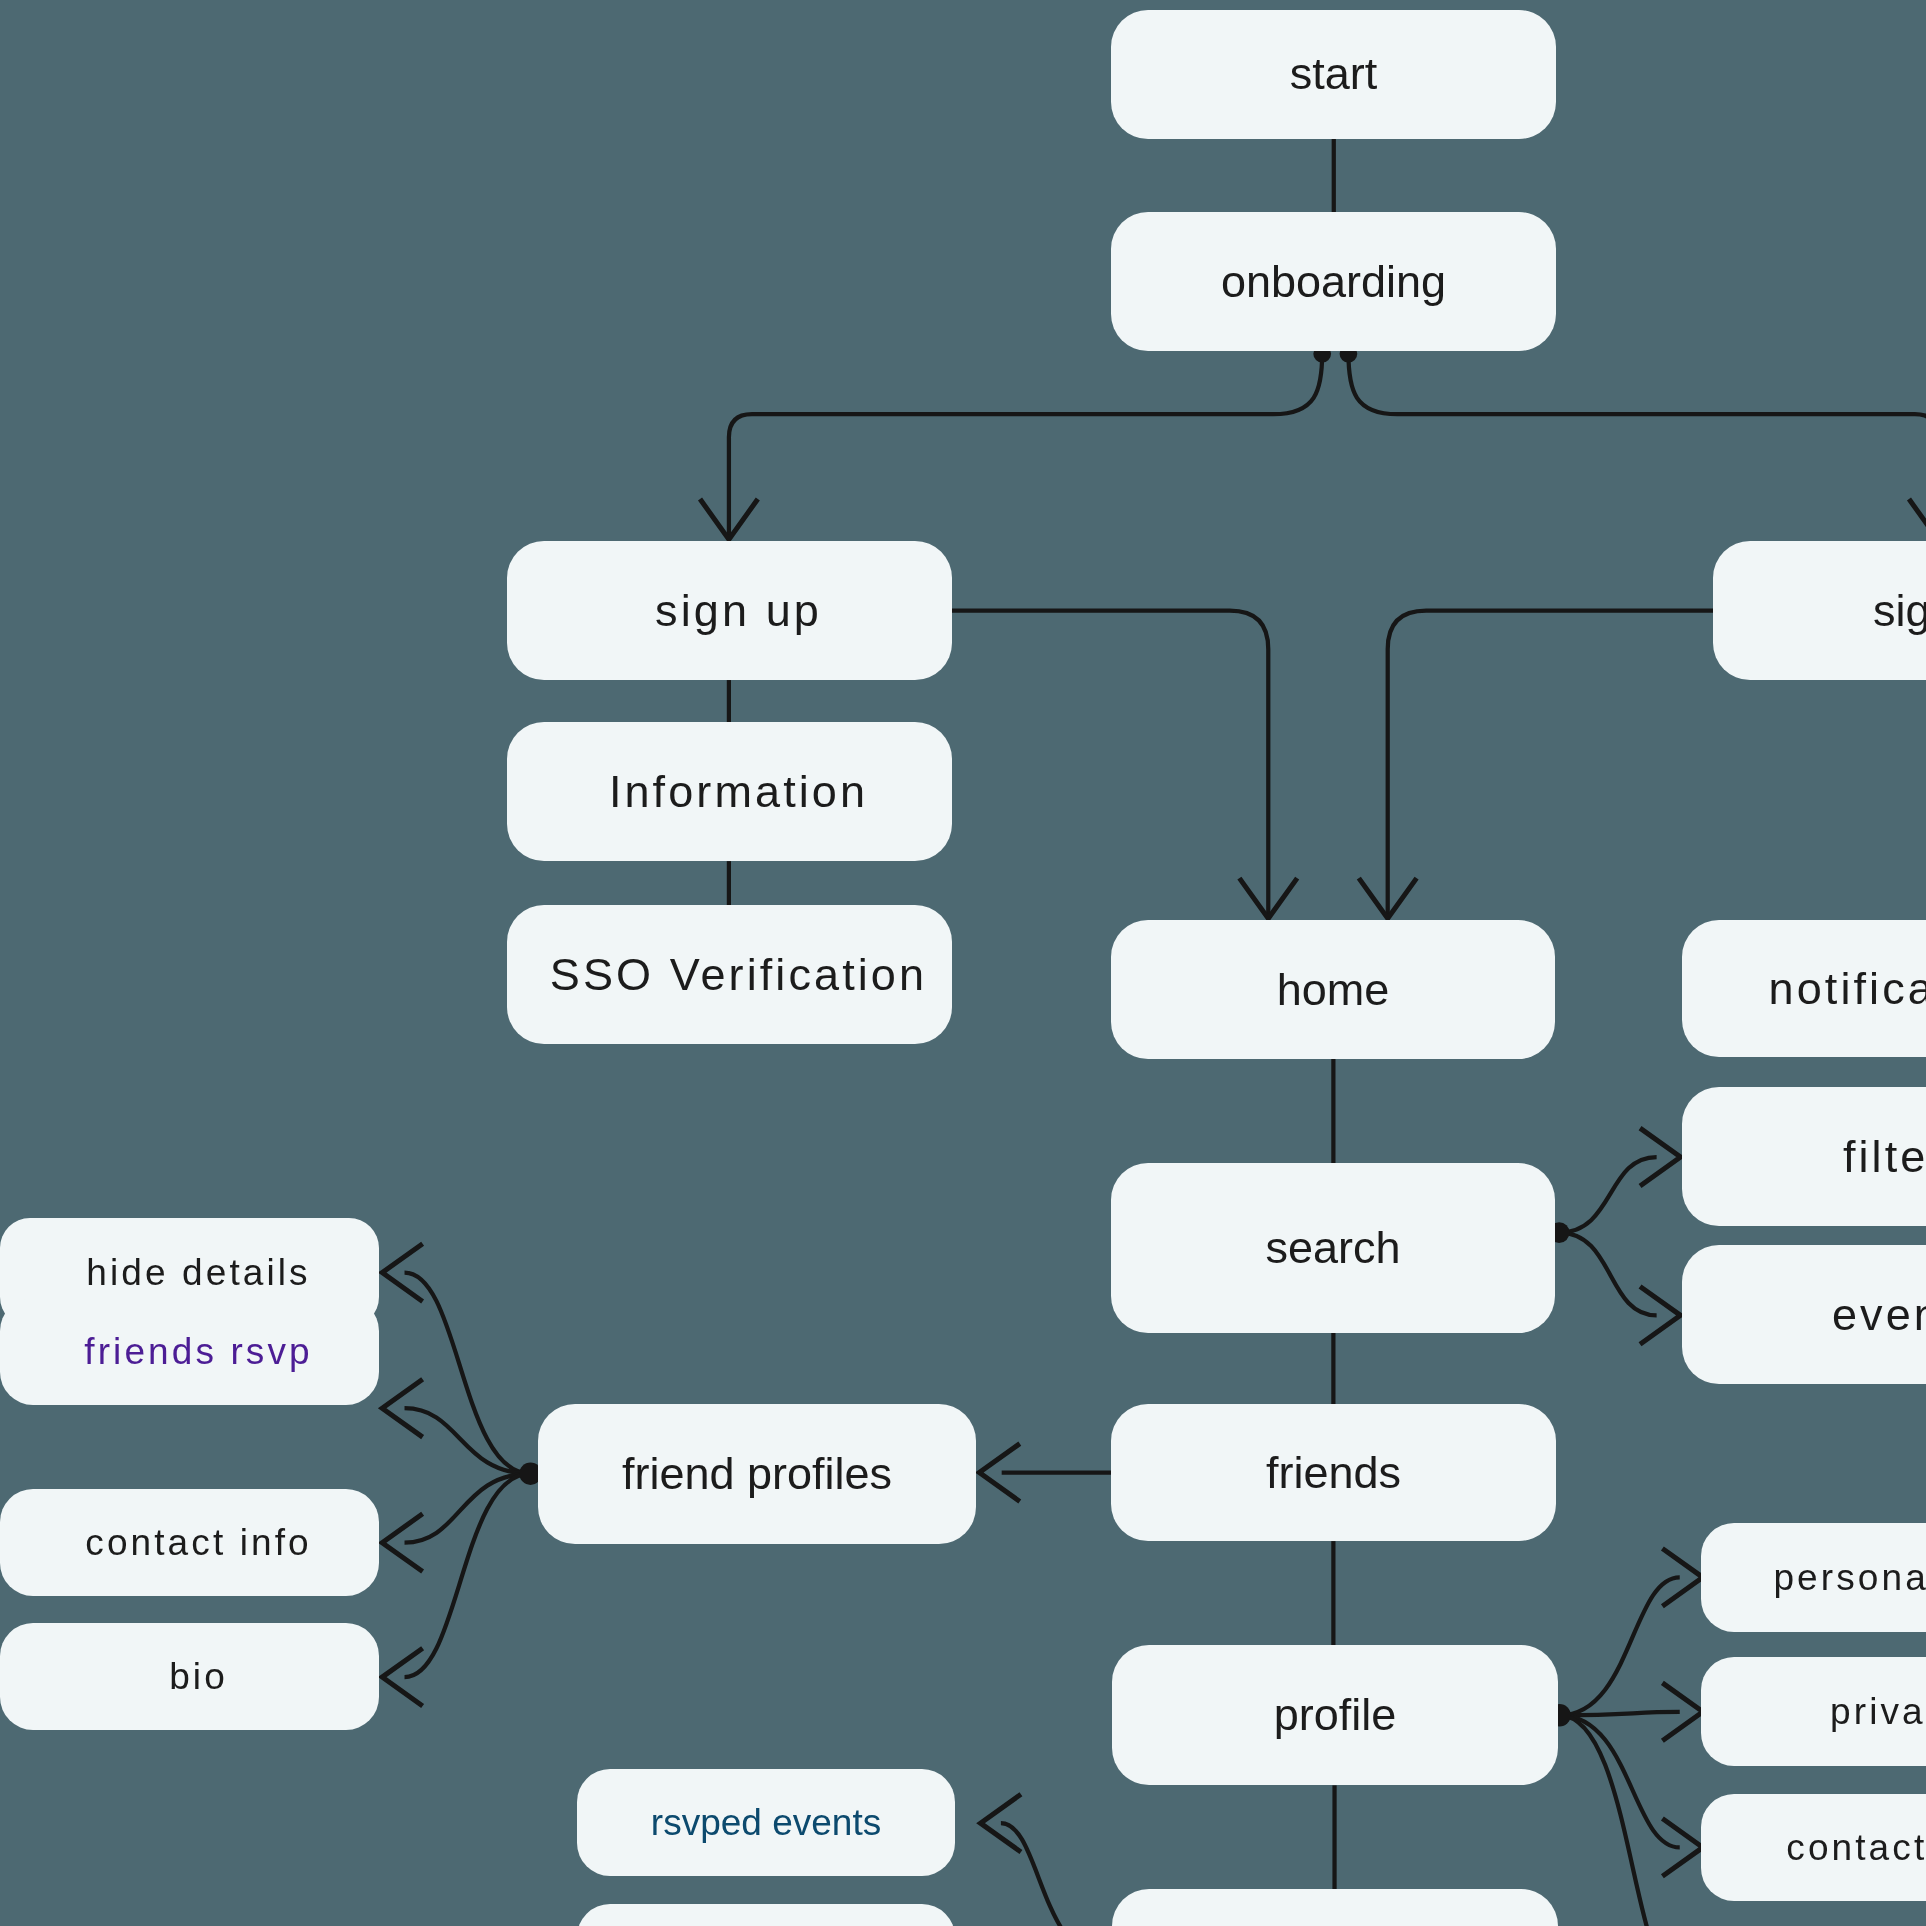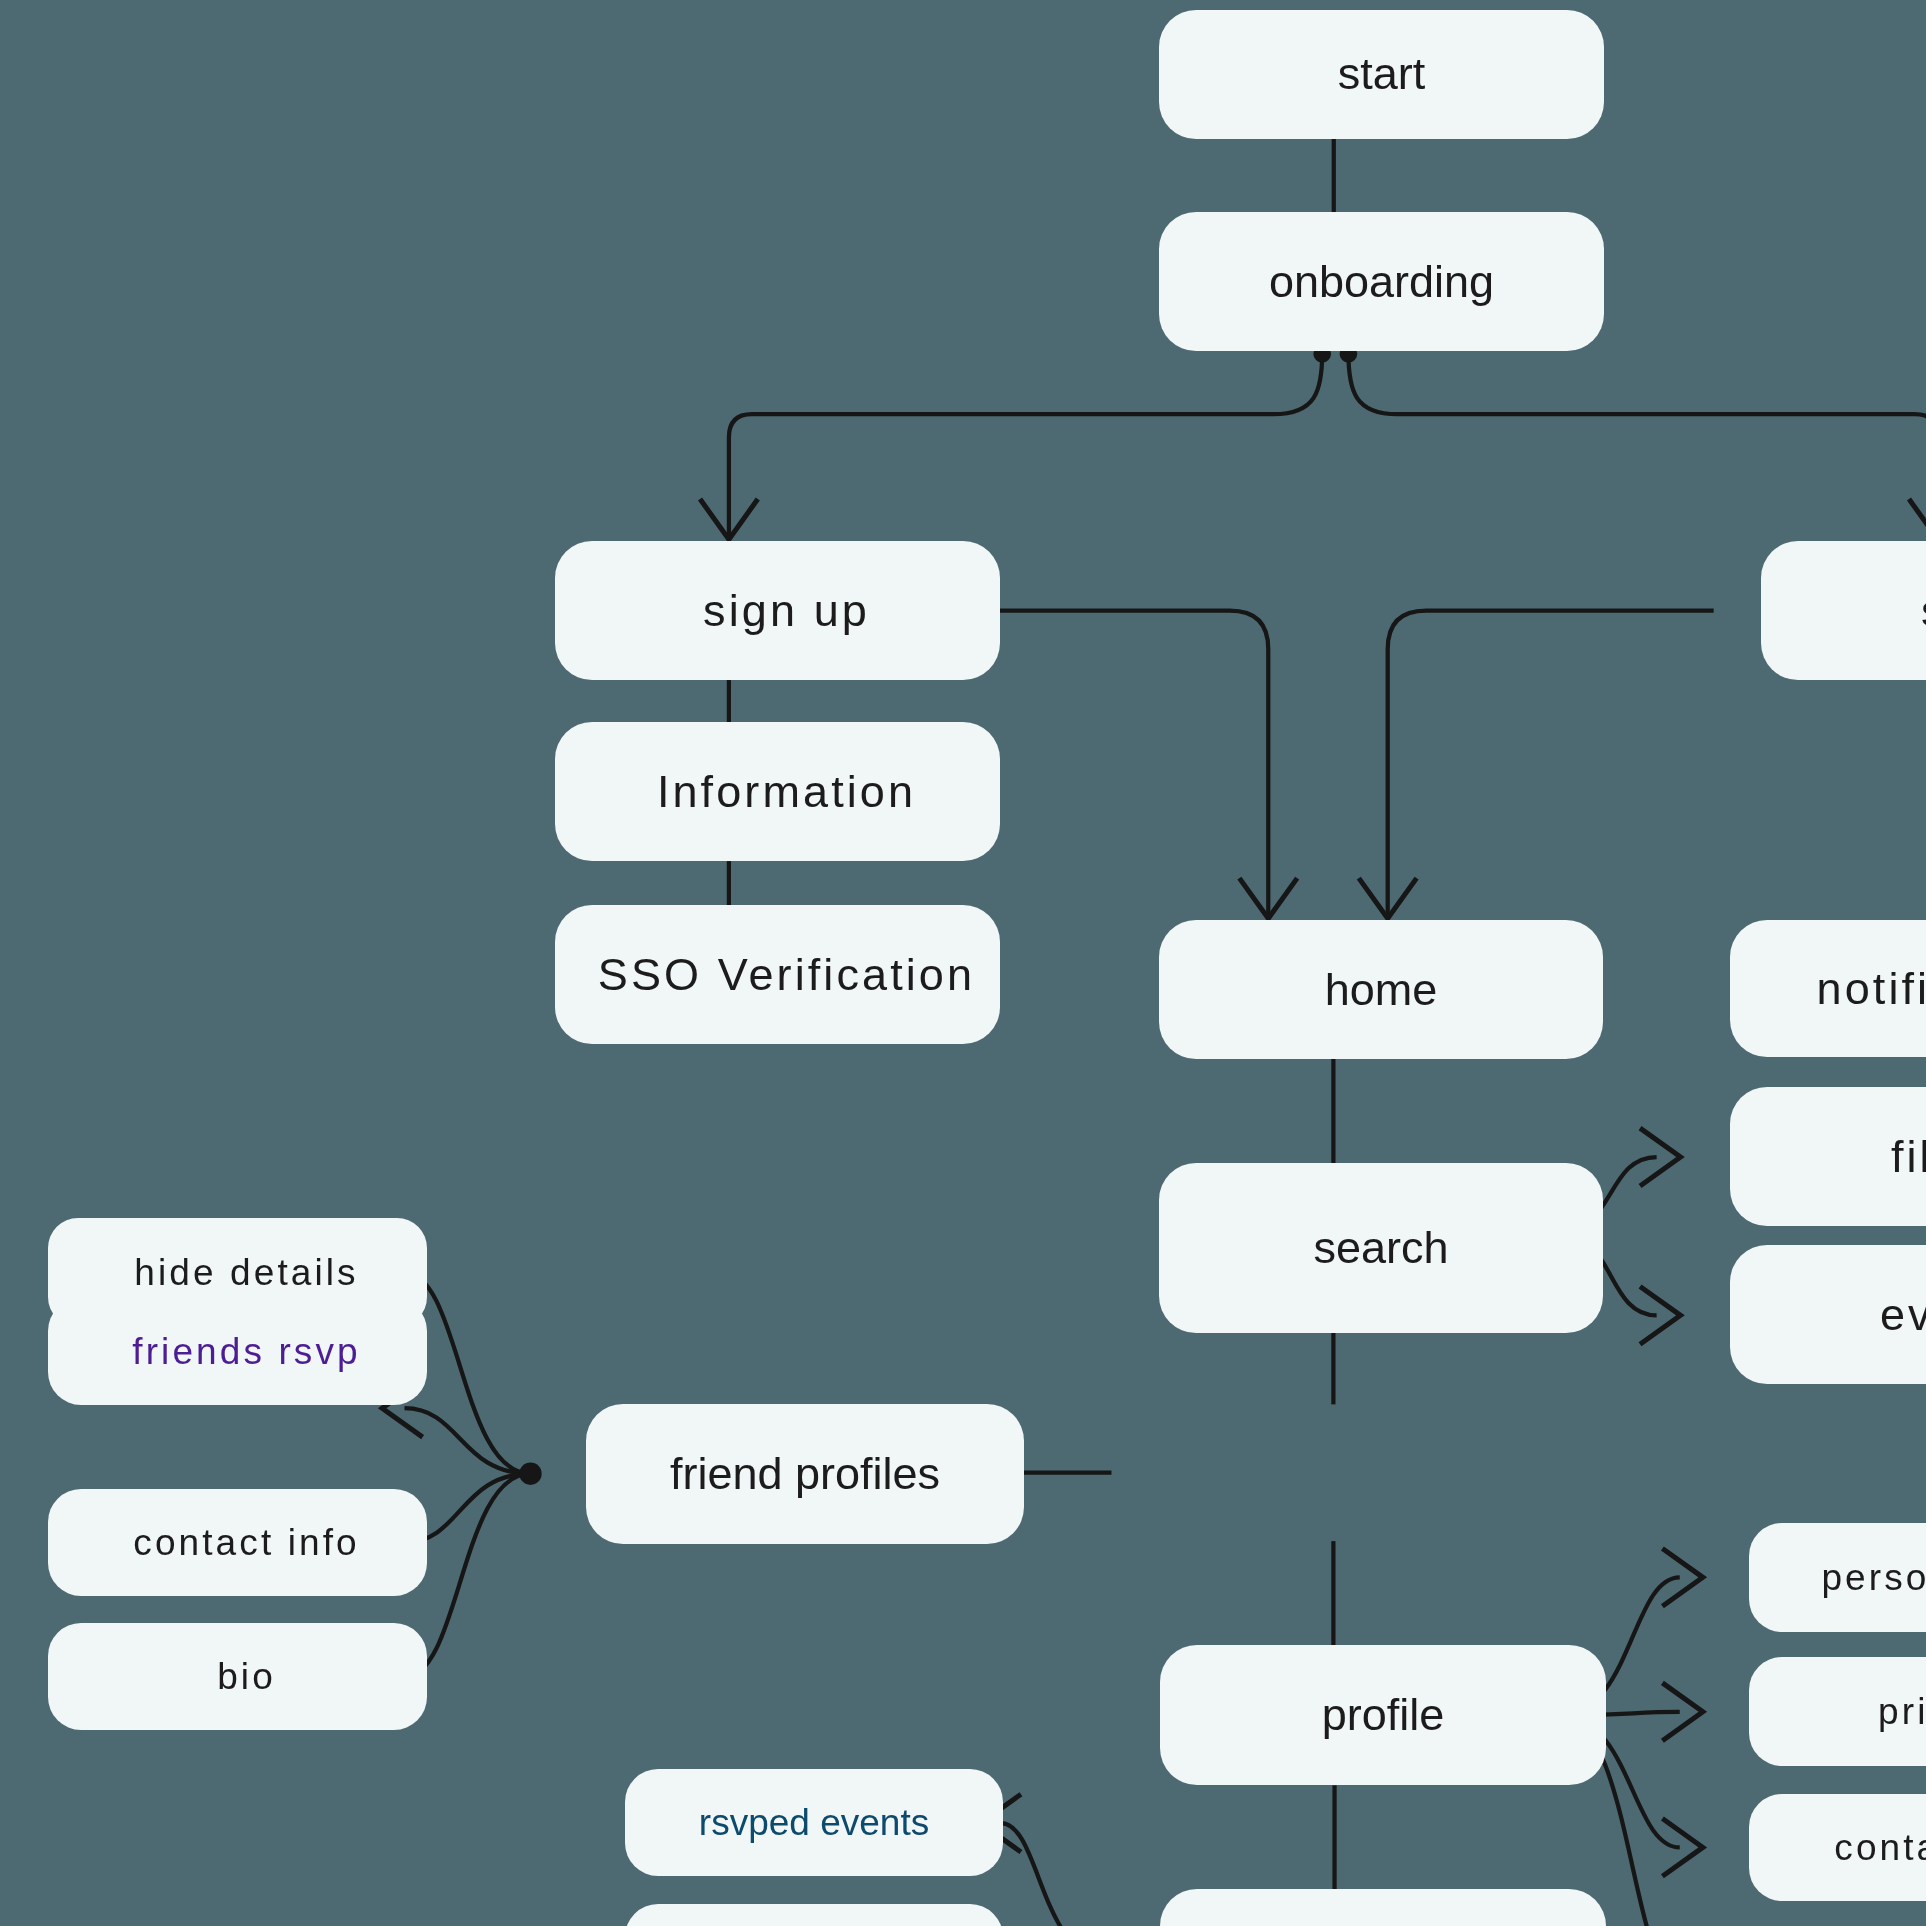--- a/index.html
+++ b/index.html
@@ -11,21 +11,20 @@
   }
   #canvas{position:absolute;left:0;top:0;width:2666px;height:2153px;}
   #edge-layer{position:absolute;left:0;top:0;}
   .node{
     position:absolute;
     background:#f1f6f7;
     display:flex;align-items:center;justify-content:center;
     color:#1c1c1c;
     text-align:center;
     box-sizing:border-box;
-    margin-left:48px;
   }
   .node.big{border-radius:37px;font-size:45px;}
   .node.sm{border-radius:33px;font-size:37px;}
   .node.sp{letter-spacing:3.1px;padding-left:18px;}
   .edge{stroke:#161616;stroke-width:11;fill:none;}
   .arrowhead{stroke:#161616;stroke-width:13;fill:none;}
   .dot{fill:#161616;}
 </style>
 </head>
 <body style="background: rgb(77, 105, 114);">
@@ -124,20 +123,23 @@
     </div>
     <div class="node big" style="left: 1111px; top: 1163px; width: 444px; height: 170px; background: rgb(241, 246, 247); color: rgb(28, 28, 28);">
       <span>search</span>
     </div>
     <div class="node big sp" style="left: 1682px; top: 1087px; width: 433px; height: 139px; background: rgb(241, 246, 247); color: rgb(28, 28, 28);">
       <span>filters</span>
     </div>
     <div class="node big sp" style="left: 1682px; top: 1245px; width: 433px; height: 139px; background: rgb(241, 246, 247); color: rgb(28, 28, 28);">
       <span>events</span>
     </div>
+    <div class="node big" style="left: 1111px; top: 1404px; width: 445px; height: 137px; background: rgb(241, 246, 247); color: rgb(28, 28, 28);">
+      <span>friends</span>
+    </div>
     <div class="node big" style="left: 538px; top: 1404px; width: 438px; height: 140px; background: rgb(241, 246, 247); color: rgb(28, 28, 28); text-align: right;">
       <span>friend profiles</span>
     </div>
     <div class="node big" style="left: 1112px; top: 1645px; width: 446px; height: 140px; background: rgb(241, 246, 247); color: rgb(28, 28, 28);">
       <span>profile</span>
     </div>
     <div class="node big" style="left: 1112px; top: 1889px; width: 446px; height: 138px; background: rgb(241, 246, 247); color: rgb(28, 28, 28);"></div>
     <div class="node sm sp" style="left: 0px; top: 1218px; width: 379px; height: 109px; background: rgb(241, 246, 247); color: rgb(28, 28, 28); border-radius: 30px;">
       <span>hide details</span>
     </div>

